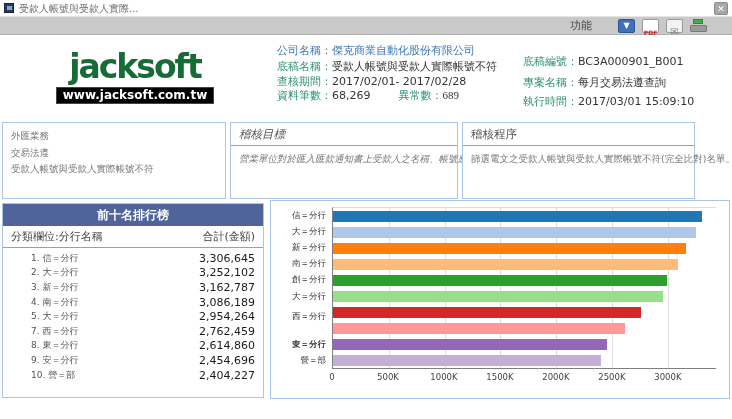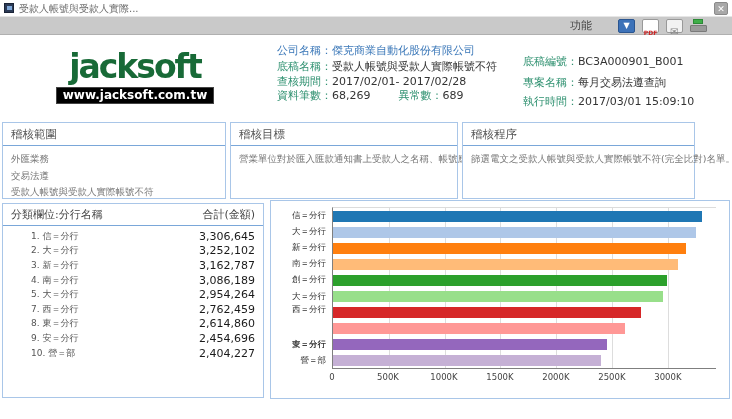--- a/index.html
+++ b/index.html
@@ -30,21 +30,21 @@
   .logo-wrap { position:absolute; left:40px; top:50px; width:190px; text-align:center; }
   .logo-brand { font-size:33px; font-weight:800; letter-spacing:-2px; color:#186a37; line-height:34px; font-family:"DejaVu Sans",sans-serif; }
   .logo-url { display:inline-block; background:#000; color:#fff; font-size:12px; font-weight:bold; padding:0 6px; line-height:15px; border:1px solid #444; margin-top:1px; }
 
   
   .info-row { position:absolute; font-size:11px; white-space:nowrap; }
   .lbl-green { color:#2f9170; }
   .lbl-blue  { color:#3a77b8; }
   .val-dark  { color:#333; }
   .val-blue  { color:#3a77b8; }
-  .anomaly-pair { margin-left:28px; }
+  .anomaly-pair { margin-left:28px;font-family:Liberation Serif, serif; }
 
   
   .panel { position:absolute; top:122px; height:77px; background:#fff; border:1px solid #a9c6e8; }
   .panel-title { height:23px; line-height:23px; padding-left:8px; font-size:11.5px; color:#555; border-bottom:1px solid #7aa7d9; }
   .panel-body { padding:5px 8px 0 8px; }
   .panel-line { font-size:9.5px; color:#777; line-height:16.5px; white-space:nowrap; }
 
   
   .rank-table { position:absolute; left:2px; top:203px; width:262px; height:195px; border:1px solid #a9c6e8; background:#fff; }
   .rank-header { height:22px; line-height:22px; background:#50649c; color:#fff; font-size:12px; font-weight:bold; text-align:center; }
@@ -111,41 +111,41 @@
   <span class="lbl-green">底稿編號：</span><span class="val-dark">BC3A000901_B001</span>
 </div>
 <div class="info-row" style="left:523px; top:75px;">
   <span class="lbl-green">專案名稱：</span><span class="val-dark">每月交易法遵查詢</span>
 </div>
 <div class="info-row" style="left:523px; top:94px;">
   <span class="lbl-green">執行時間：</span><span class="val-dark">2017/03/01 15:09:10</span>
 </div>
 
 <div class="panel" style="left:2px; width:224px;">
-  <div class="panel-title">稽核範圍</div>
   <div class="panel-body">
       <div class="panel-line">外匯業務</div>
       <div class="panel-line">交易法遵</div>
       <div class="panel-line">受款人帳號與受款人實際帳號不符</div>
     </div>
 </div>
-<div class="panel" style="left:230px; width:228px;">
+<div class="panel" style="left:230px; width:228px;font-style:italic;">
   <div class="panel-title">稽核目標</div>
   <div class="panel-body">
       <div class="panel-line">營業單位對於匯入匯款通知書上受款人之名稱、帳號應切實核對</div>
     </div>
 </div>
 <div class="panel" style="left:462px; width:233px;">
   <div class="panel-title">稽核程序</div>
   <div class="panel-body">
       <div class="panel-line">篩選電文之受款人帳號與受款人實際帳號不符(完全比對)名單。</div>
     </div>
 </div>
 
 <div class="rank-table">
+  <div class="rank-header">前十名排行榜</div>
   <div class="rank-cols">
     <span>分類欄位:分行名稱</span>
     <span>合計(金額)</span>
   </div>
   <div class="rank-rows">
       <div class="rank-row">
         <span class="rank-name">1. 信＝分行</span>
         <span class="rank-val">3,306,645</span>
       </div>
       <div class="rank-row">
@@ -184,21 +184,21 @@
 </div>
 
 <div class="chart-panel">
   <div class="bar-labels">
       <div class="bar-label" style="top: 3px;">信＝分行</div>
       <div class="bar-label" style="top: 19.1px;">大＝分行</div>
       <div class="bar-label" style="top: 35.2px;">新＝分行</div>
       <div class="bar-label" style="top: 51.3px;">南＝分行</div>
       <div class="bar-label" style="top: 67.4px;">創＝分行</div>
       <div class="bar-label" style="top: 83.5px;">大＝分行</div>
-      <div class="bar-label" style="top: 97px;">西＝分行</div>
+      <div class="bar-label" style="top: 104px;">西＝分行</div>
       <div class="bar-label" style="top: 115.7px; margin-top: 16px;">東＝分行</div>
       <div class="bar-label" style="top: 131.8px;">安＝分行</div>
       <div class="bar-label" style="top: 147.9px;">營＝部</div>
     </div>
   <div class="chart-plot">
       <div class="gridline" style="left: 14.5773%;"></div>
       <div class="gridline" style="left: 29.1545%;"></div>
       <div class="gridline" style="left: 43.7318%;"></div>
       <div class="gridline" style="left: 58.309%;"></div>
       <div class="gridline" style="left: 72.8863%;"></div>

